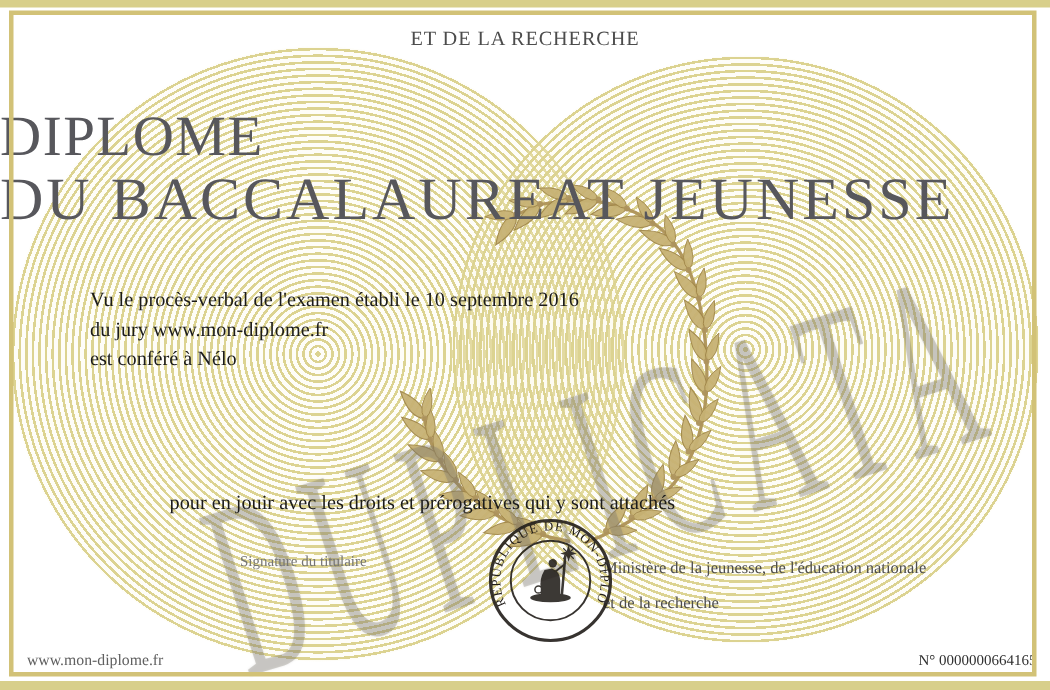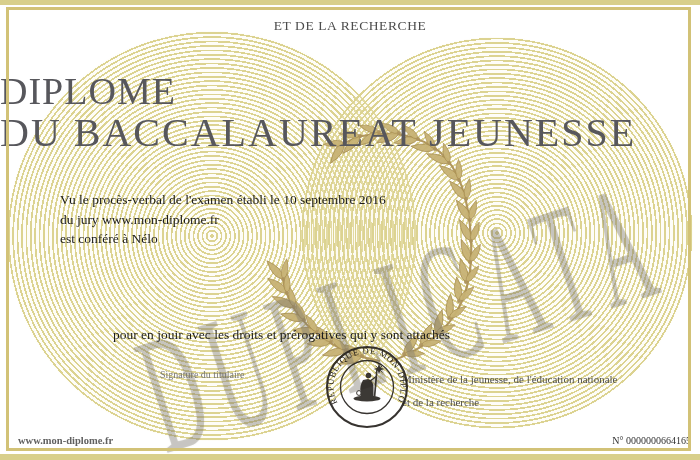--- a/index.html
+++ b/index.html
@@ -31,21 +31,21 @@
   
   .header{position:absolute;left:0;top:17px;width:100%;text-align:center;z-index:4;
     font-size:13.5px;line-height:18px;letter-spacing:0.6px;color:#4c4c4c;}
   .title{position:absolute;left:0;top:70px;width:100%;z-index:4;color:#57575c;}
   .title .t1{font-size:38px;line-height:42px;letter-spacing:1px;}
   .title .t2{font-size:40px;line-height:42px;letter-spacing:2px;}
   .body-text{position:absolute;left:60px;top:190px;z-index:4;font-size:13.5px;line-height:19.5px;color:#1b1b1b;}
   .closing{position:absolute;left:113px;top:311px;z-index:4;font-size:13.5px;color:#1b1b1b;margin-top:16px;}
   .signature{position:absolute;left:160px;top:369px;z-index:4;font-size:10px;color:#757575;}
   .ministry{position:absolute;left:402px;top:368px;z-index:4;font-size:11px;line-height:23px;color:#4d4d4d;}
-  .website{position:absolute;left:18px;top:435px;z-index:4;font-size:10.5px;color:#606060;font-weight:bold;}
+  .website{position:absolute;left:18px;top:435px;z-index:4;font-size:10.5px;color:#606060;}
   .serial{position:absolute;right:9px;top:435px;z-index:4;font-size:10px;color:#303030;}
   .seal{position:absolute;left:322px;top:342px;width:90px;height:90px;z-index:5;}
 </style>
 </head>
 <body>
 
 <div id="certificate">
 
   <div class="edge-top"></div>
   <div class="edge-bottom"></div>

